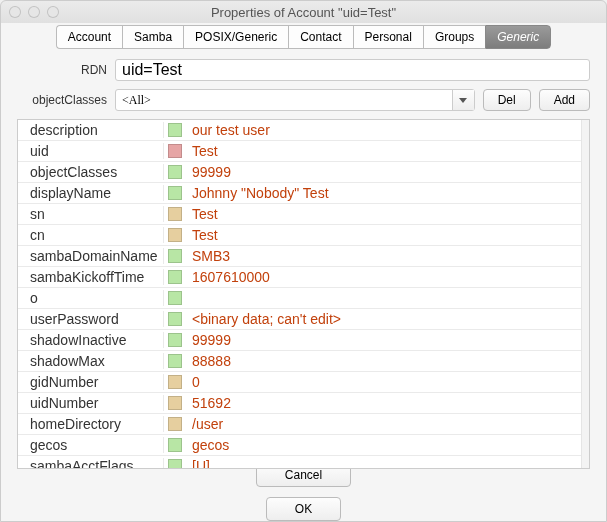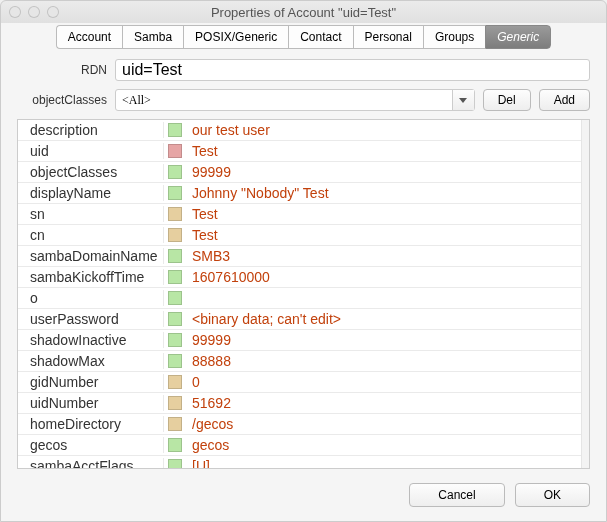--- a/index.html
+++ b/index.html
@@ -165,20 +165,21 @@
   white-space: nowrap;
   overflow: hidden;
 }
 .footer {
   height: 52px;
   display: flex;
   justify-content: flex-end;
   align-items: center;
   gap: 10px;
   padding: 0 16px;
+  flex-direction: column;
 }
 .footer .btn { padding: 4px 28px; }
 </style>
 </head>
 <body>
 
 <div class="window">
   <div class="titlebar">
     <div class="traffic-lights">
       <div class="light"></div>
@@ -316,21 +317,21 @@
             <div class="cell-swatch">
               <div class="swatch tan"></div>
             </div>
             <div class="cell-val">51692</div>
           </div>
           <div class="row">
             <div class="cell-attr">homeDirectory</div>
             <div class="cell-swatch">
               <div class="swatch tan"></div>
             </div>
-            <div class="cell-val">/gecos</div>
+            <div class="cell-val">/user</div>
           </div>
           <div class="row">
             <div class="cell-attr">gecos</div>
             <div class="cell-swatch">
               <div class="swatch green"></div>
             </div>
             <div class="cell-val">gecos</div>
           </div>
           <div class="row">
             <div class="cell-attr">sambaAcctFlags</div>

